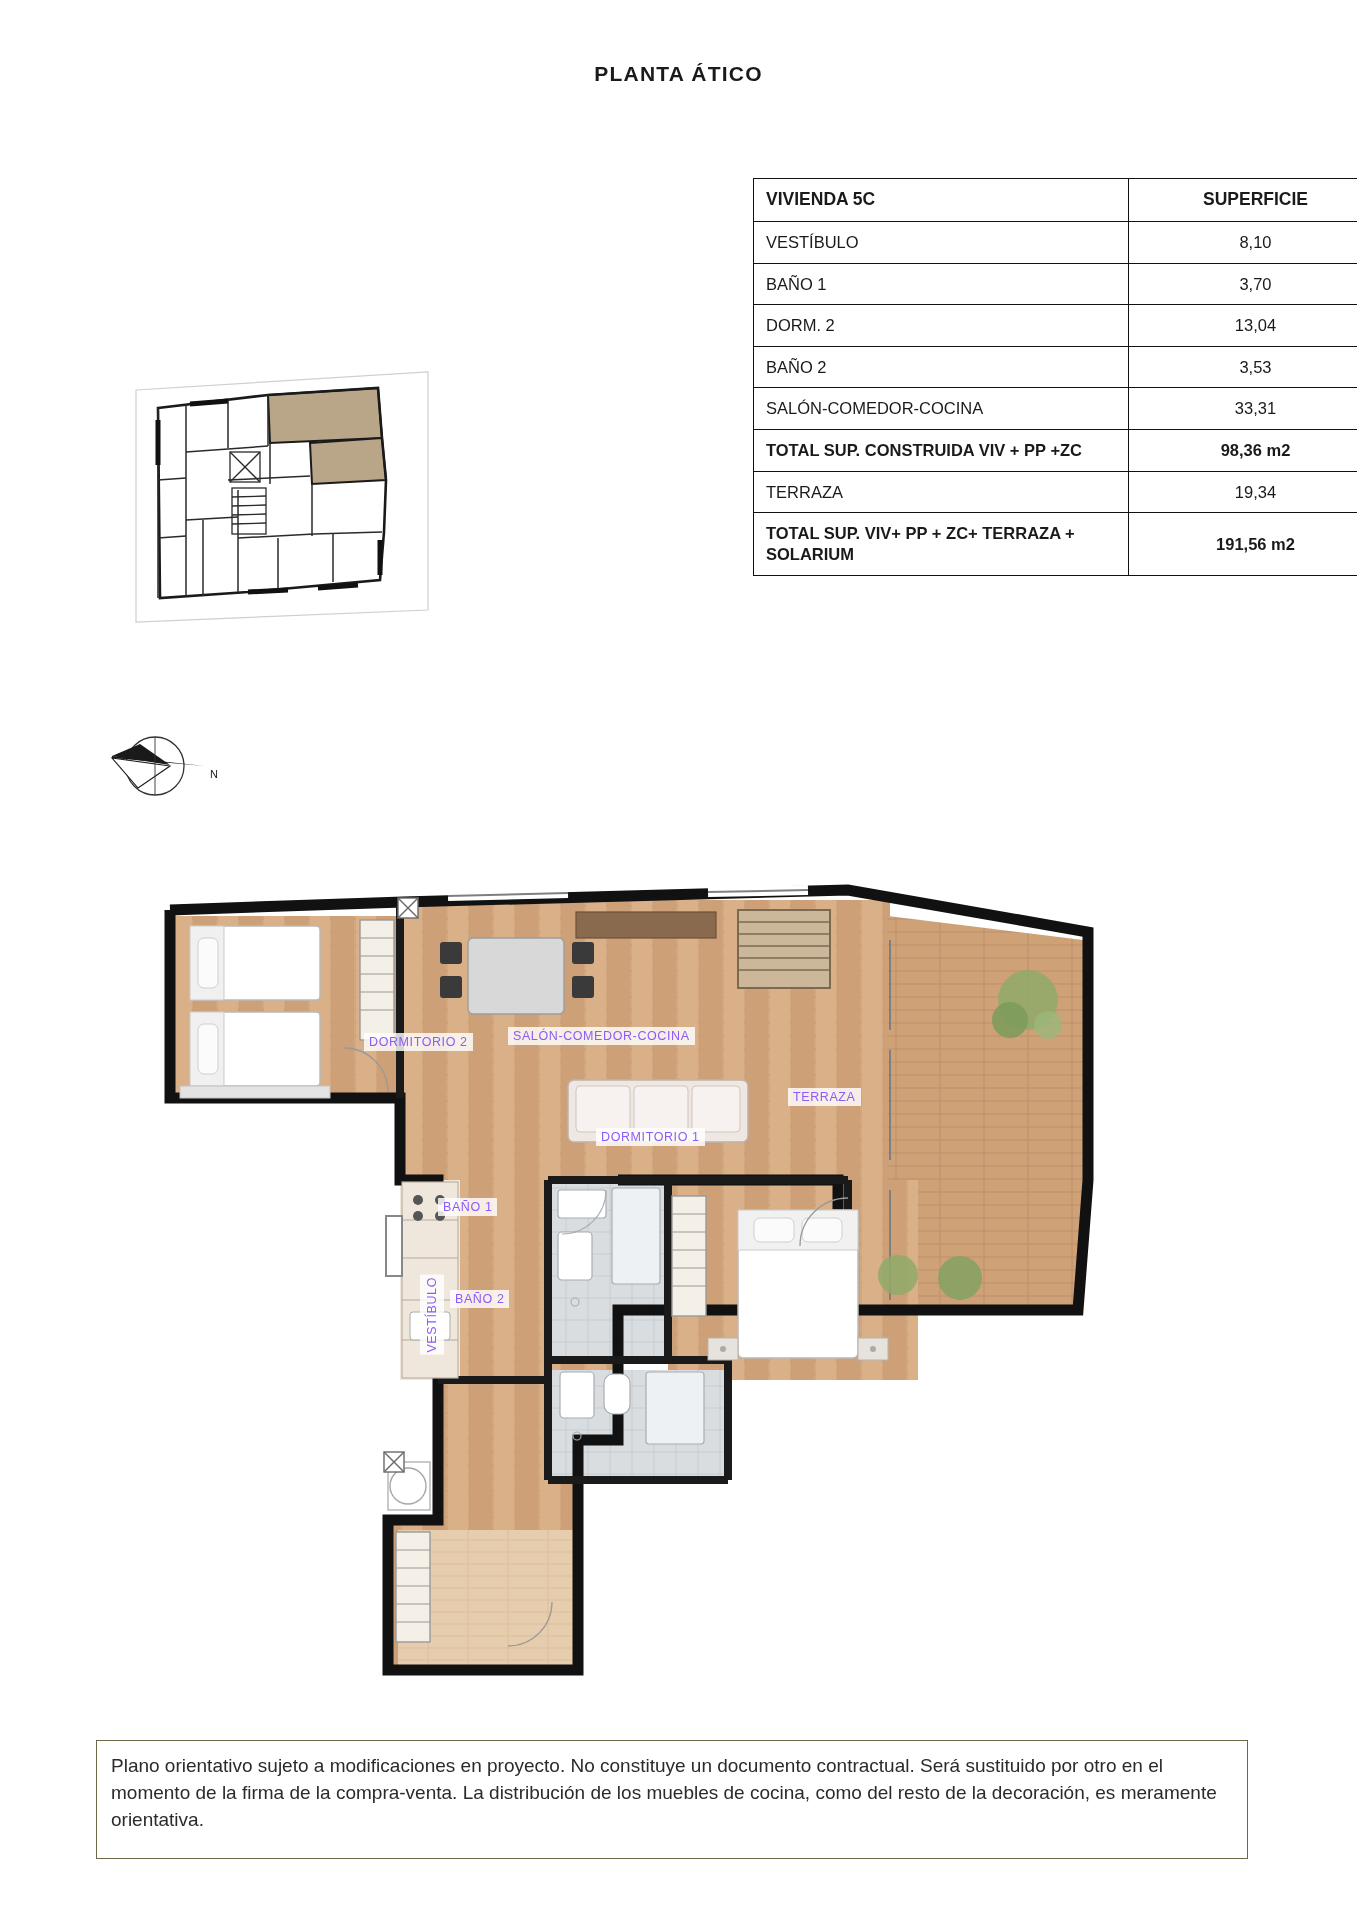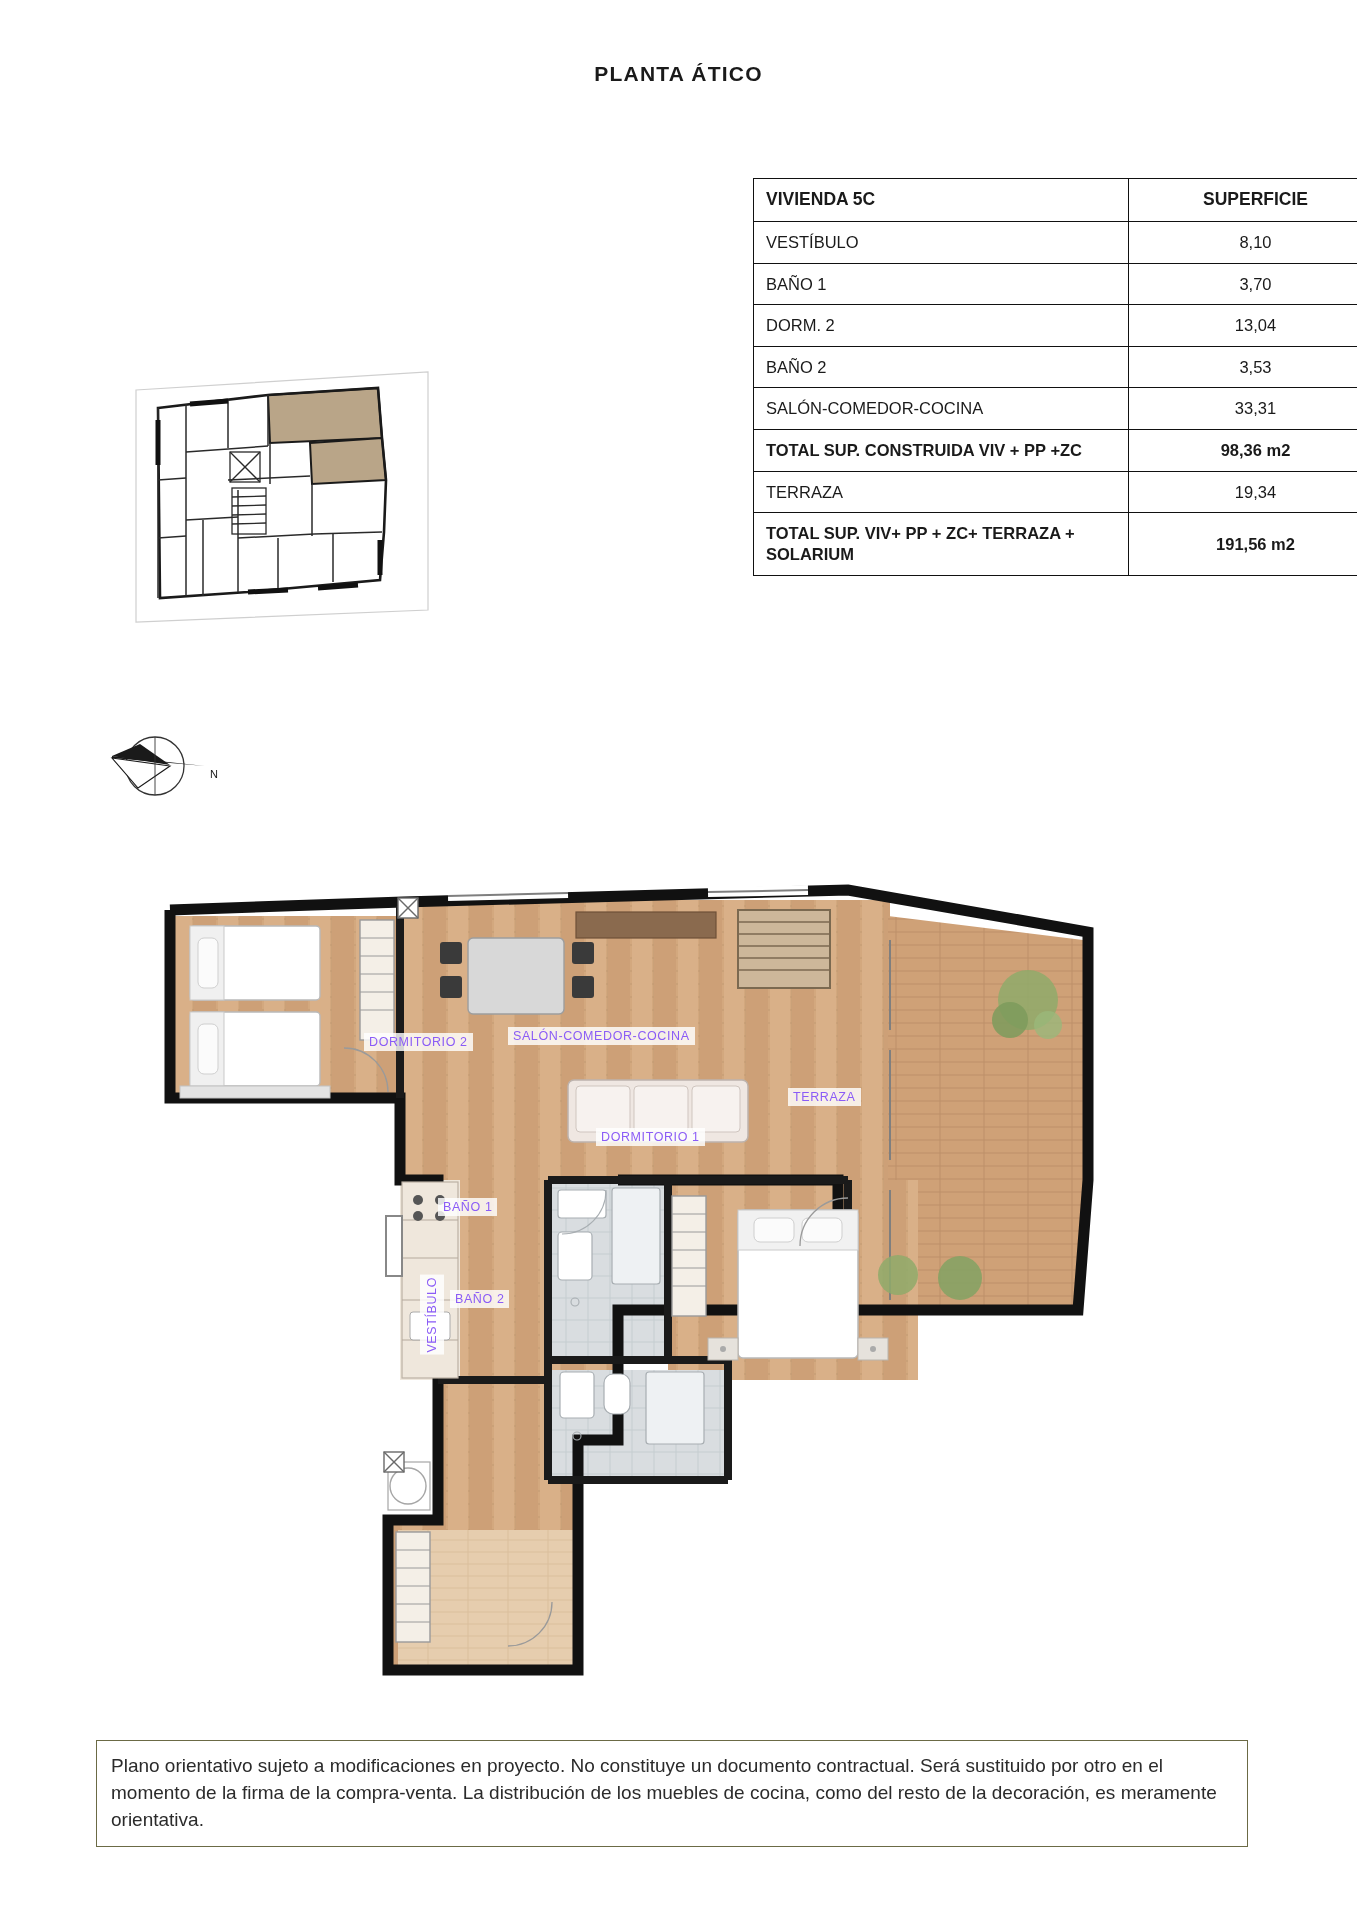--- a/index.html
+++ b/index.html
@@ -87,21 +87,21 @@
     writing-mode: vertical-rl;
     transform: rotate(180deg);
   }
 
   
   .disclaimer {
     position: absolute;
     left: 96px; top: 1740px;
     width: 1152px;
     border: 1.4px solid #6b6a45;
-    padding: 12px 14px 12px 14px;
+    padding: 12px 14px 24px 14px;
     font-size: 19px;
     line-height: 1.42;
     color: #2b2b2b;
   }
 </style>
 </head>
 <body>
 
 <div class="page-title">PLANTA ÁTICO</div>
 

